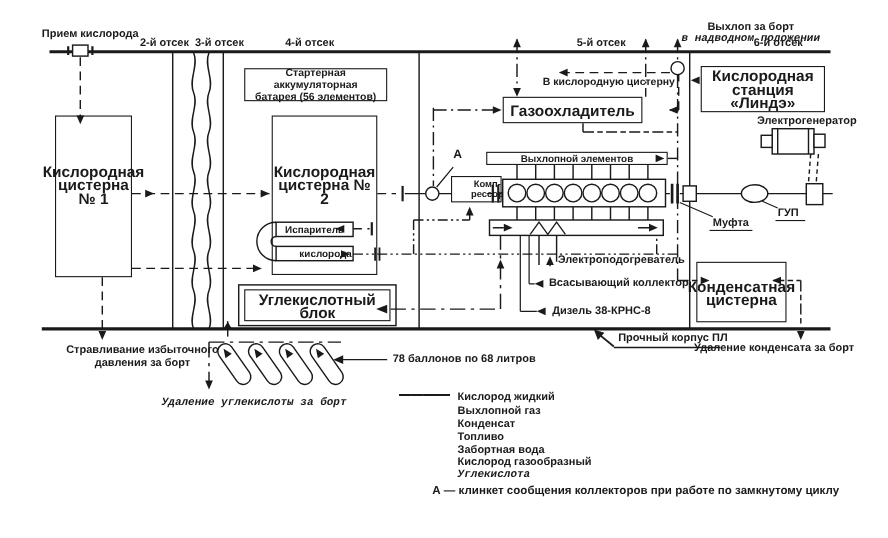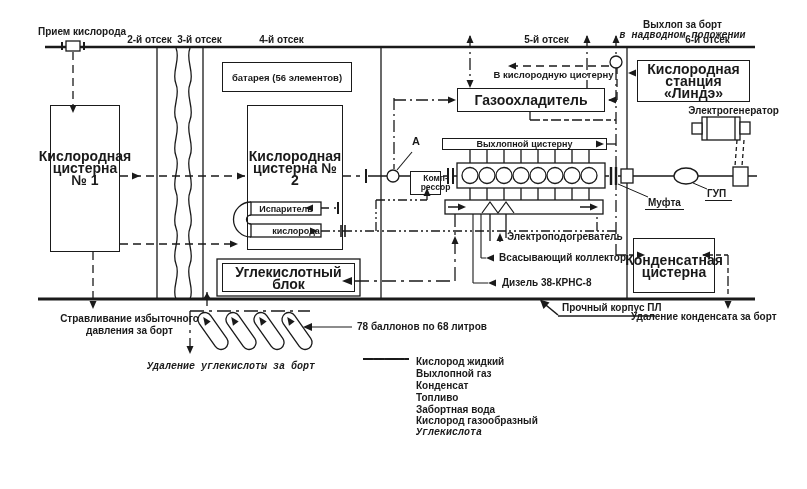--- a/index.html
+++ b/index.html
@@ -19,46 +19,47 @@
   .lsample{width:46px;margin-right:7px;flex:none;}
   .ltext{font-weight:bold;font-size:10px;white-space:nowrap;}
   #legend-note{position:absolute;left:393px;top:440px;font-weight:bold;font-size:10.5px;white-space:nowrap;}
 </style>
 </head>
 <body>
 
 <div id="stage">
 
   <div class="box" style="left:222px;top:62px;width:130px;height:30px;font-size:9.5px;line-height:11px;">
+    <span>Стартерная аккумуляторная</span>
     <span>батарея (56 элементов)</span>
   </div>
 
   <div class="box topalign" style="left:50px;top:105px;width:70px;height:147px;padding-top:44px;">
     <span>Кислородная</span>
     <span>цистерна № 1</span>
   </div>
 
   <div class="box topalign" style="left:247px;top:105px;width:96px;height:145px;padding-top:44px;">
     <span>Кислородная</span>
     <span>цистерна № 2</span>
   </div>
 
   <div class="box" style="left:222px;top:263px;width:133px;height:29px;">
     <span>Углекислотный блок</span>
   </div>
 
-  <div class="box" style="left:457px;top:88px;width:148px;height:24px;">
+  <div class="box" style="left:457px;top:88px;width:127px;height:24px;">
     <span>Газоохладитель</span>
   </div>
 
   <div class="box" style="left:442px;top:138px;width:165px;height:12px;font-size:9px;line-height:10px;">
-    <span>Выхлопной цистерну</span>
-  </div>
-
-  <div class="box" style="left:410px;top:171px;width:31px;height:24px;font-size:8.5px;line-height:9.5px;padding-left:20px;">
+    <span>Выхлопной элементов</span>
+  </div>
+
+  <div class="box" style="left:410px;top:160px;width:46px;height:24px;font-size:8.5px;line-height:9.5px;padding-left:20px;">
     <span>Комп-</span>
     <span>рессор</span>
   </div>
 
   <div class="box" style="left:637px;top:60px;width:113px;height:42px;">
     <span>Кислородная</span>
     <span>станция «Линдэ»</span>
   </div>
 
   <div class="box topalign" style="left:633px;top:238px;width:82px;height:55px;padding-top:15px;">
@@ -153,20 +154,21 @@
     </div>
     <div class="lrow">
       <span class="lsample">
           <svg width="46" height="6">
             <line x1="0" y1="3" x2="46" y2="3" stroke="#1a1a1a" stroke-width="1.4" stroke-dasharray="14,5,3,5"></line>
           </svg>
         </span>
       <span class="ltext it">Углекислота</span>
     </div>
   </div>
+  <span id="legend-note">А — клинкет сообщения коллекторов при работе по замкнутому циклу</span>
 
   <svg width="807" height="489" viewBox="0 0 807 489">
     <g stroke="#1a1a1a" fill="none" stroke-width="1.3">
 
       <g>
         <path d="M45,47 H755" stroke-width="2.6"></path>
         <path d="M38,299 H755" stroke-width="3"></path>
         <path d="M157,47 V299"></path>
         <path d="M203,47 V299"></path>
         <path d="M381,47 V299"></path>

